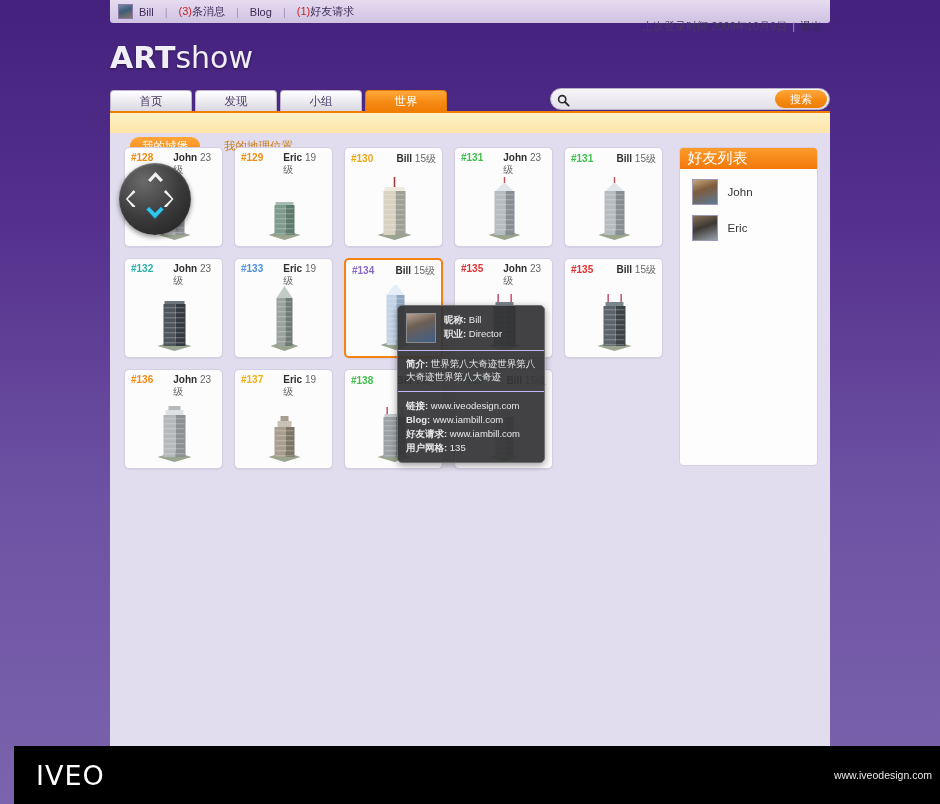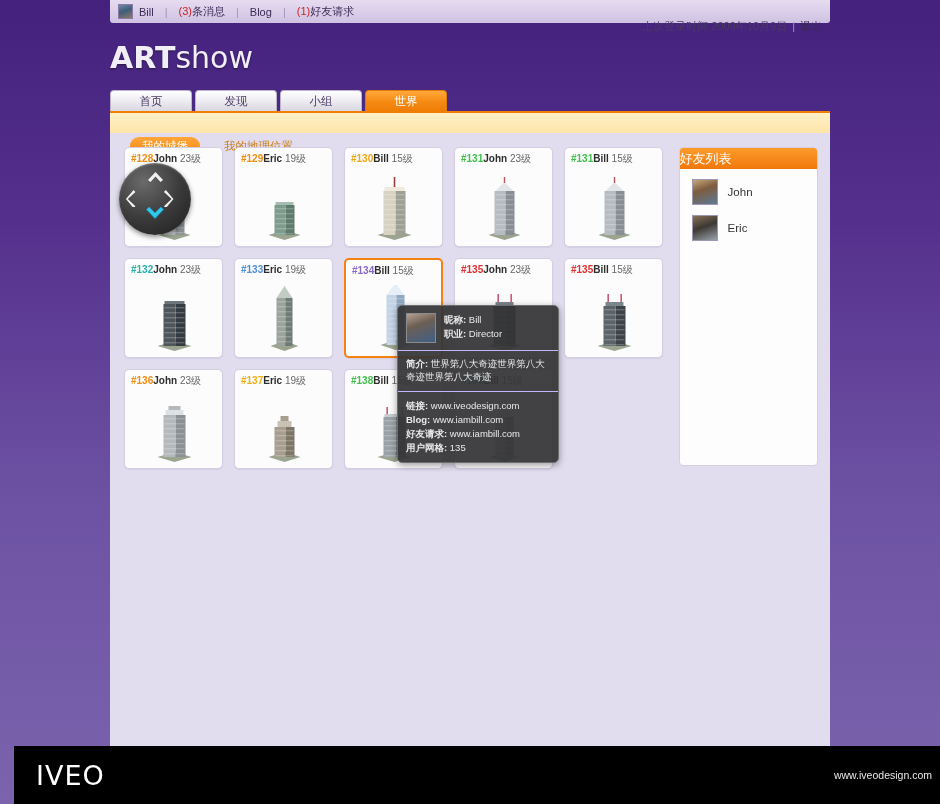--- a/index.html
+++ b/index.html
@@ -124,39 +124,41 @@
     border: 1px solid #d3cee1;
     border-radius: 5px;
     position: relative;
     box-shadow: 0 1px 1px rgba(90,70,120,.09);
     cursor: pointer;
   }
   .card.selected {
     border: 2px solid #f5820f;
   }
   .card-head {
-    display: flex; align-items: baseline; 
+    display: flex; align-items: baseline; justify-content: space-between;
     padding: 4px 6px 0 6px;
     font-size: 10px;
+    gap: 20px;
   }
   .card-id { font-weight: bold; font-size: 10px; }
   .card-owner { font-size: 10px; color: #2d2d2d; }
   .card-owner b { font-weight: bold; }
   .card-owner i { font-style: normal; color: #666; }
   .bld { position: absolute; left: 0; right: 0; bottom: 5px; height: 66px; }
 
   
   .friends {
     width: 140px; background: #fdfdfe;
     border: 1px solid #d3cee1; border-radius: 4px;
     height: 319px; overflow: hidden;
   }
   .friends-head {
     height: 21px; background: linear-gradient(180deg, #fb9b2b 0%, #f2780a 100%);
-    color: #fff; font-size: 13px; display: flex; align-items: center;
+    color: #fff; font-size: 15px; display: flex; align-items: center;
+    padding-left: 8px;
   }
   .friend {
     display: flex; align-items: center; gap: 10px;
     padding: 10px 0 0 12px; cursor: pointer;
   }
   .f-avatar {
     width: 26px; height: 26px; border: 1px solid #9f96b0;
     flex: 0 0 auto;
   }
   .f-a1 { background: linear-gradient(160deg, #c8a87a 0%, #7d5c3e 40%, #5e7a96 100%); }
@@ -172,21 +174,21 @@
     z-index: 40;
   }
   .dp { position: absolute; cursor: pointer; }
   .dp-up { left: 28px; top: 6px; }
   .dp-down { left: 26px; top: 43px; }
   .dp-left { left: 6px; top: 27px; }
   .dp-right { left: 44px; top: 27px; }
 
   
   .tooltip {
-    position: absolute; left: 287px; top: 172px; width: 162px;
+    position: absolute; left: 287px; top: 172px; width: 148px;
     background: rgba(52,52,54,.93);
     border: 1px solid #6d6d70; border-radius: 5px;
     color: #e9e9e9; font-size: 9.5px; z-index: 60;
     box-shadow: 0 2px 7px rgba(0,0,0,.4);
   }
   .tt-sec { padding: 7px 8px; }
   .tt-sec + .tt-sec { border-top: 1px solid #c4b5fd; }
   .tt-top { display: flex; gap: 8px; align-items: flex-start; }
   .tt-avatar {
     width: 30px; height: 30px; flex: 0 0 auto;
@@ -240,20 +242,30 @@
     <b>ART</b><span>show</span>
   </div>
 
   <div class="navwrap" id="nav-tabs">
       <div class="tab">首页</div>
       <div class="tab">发现</div>
       <div class="tab">小组</div>
       <div class="tab active">世界</div>
     </div>
 
+  <div class="search">
+    <span class="search-icon">
+      <svg width="13" height="13" viewBox="0 0 13 13">
+          <circle cx="5.2" cy="5.2" r="3.6" fill="none" stroke="#2b2b2b" stroke-width="1.6"></circle>
+          <line x1="8" y1="8" x2="11.6" y2="11.6" stroke="#2b2b2b" stroke-width="1.9" stroke-linecap="round"></line>
+        </svg>
+    </span>
+    <input type="text" placeholder="" style="">
+    <button class="search-btn">搜索</button>
+  </div>
 
   <div class="panel">
 
     <div class="subbar" id="sub-tabs">
         <div class="subtab active">我的城堡</div>
         <div class="subtab">我的地理位置</div>
       </div>
 
     <div class="body">
 

